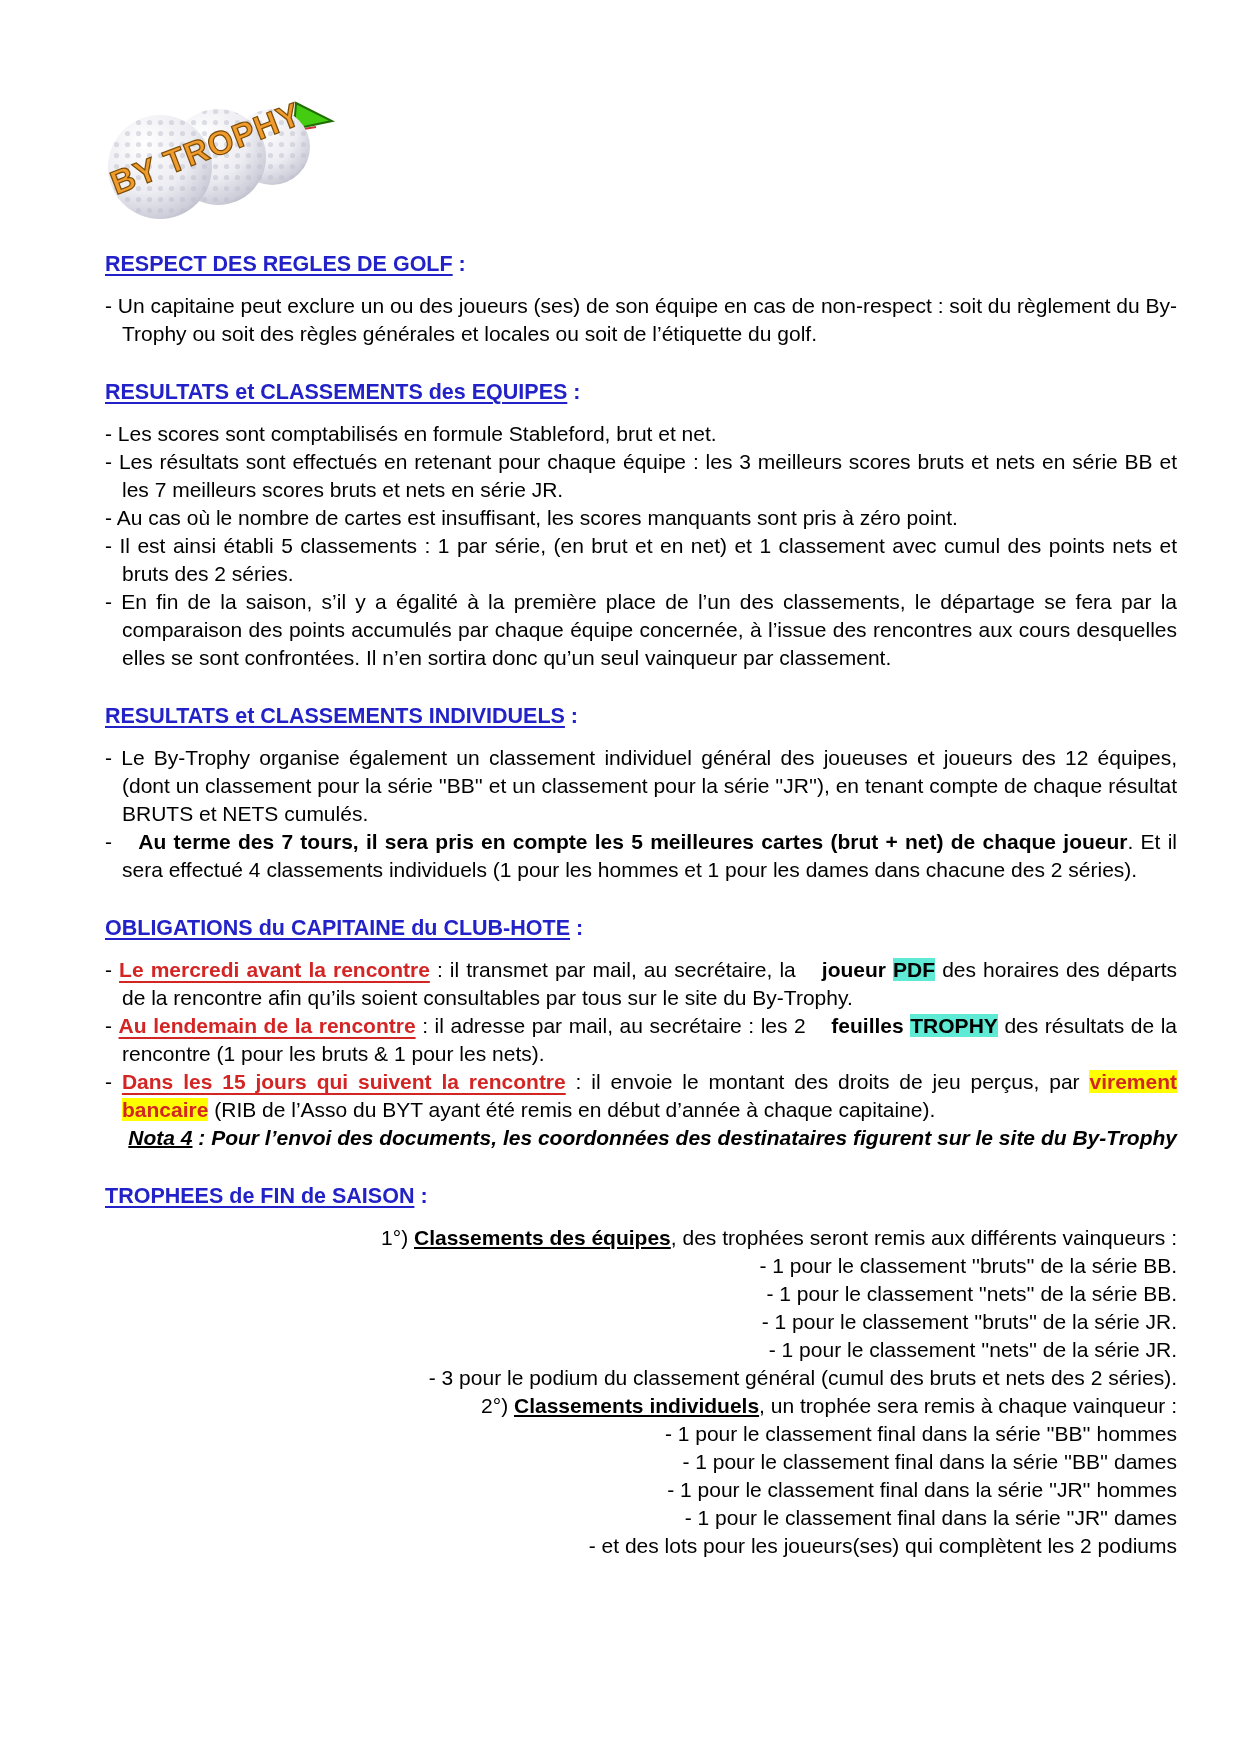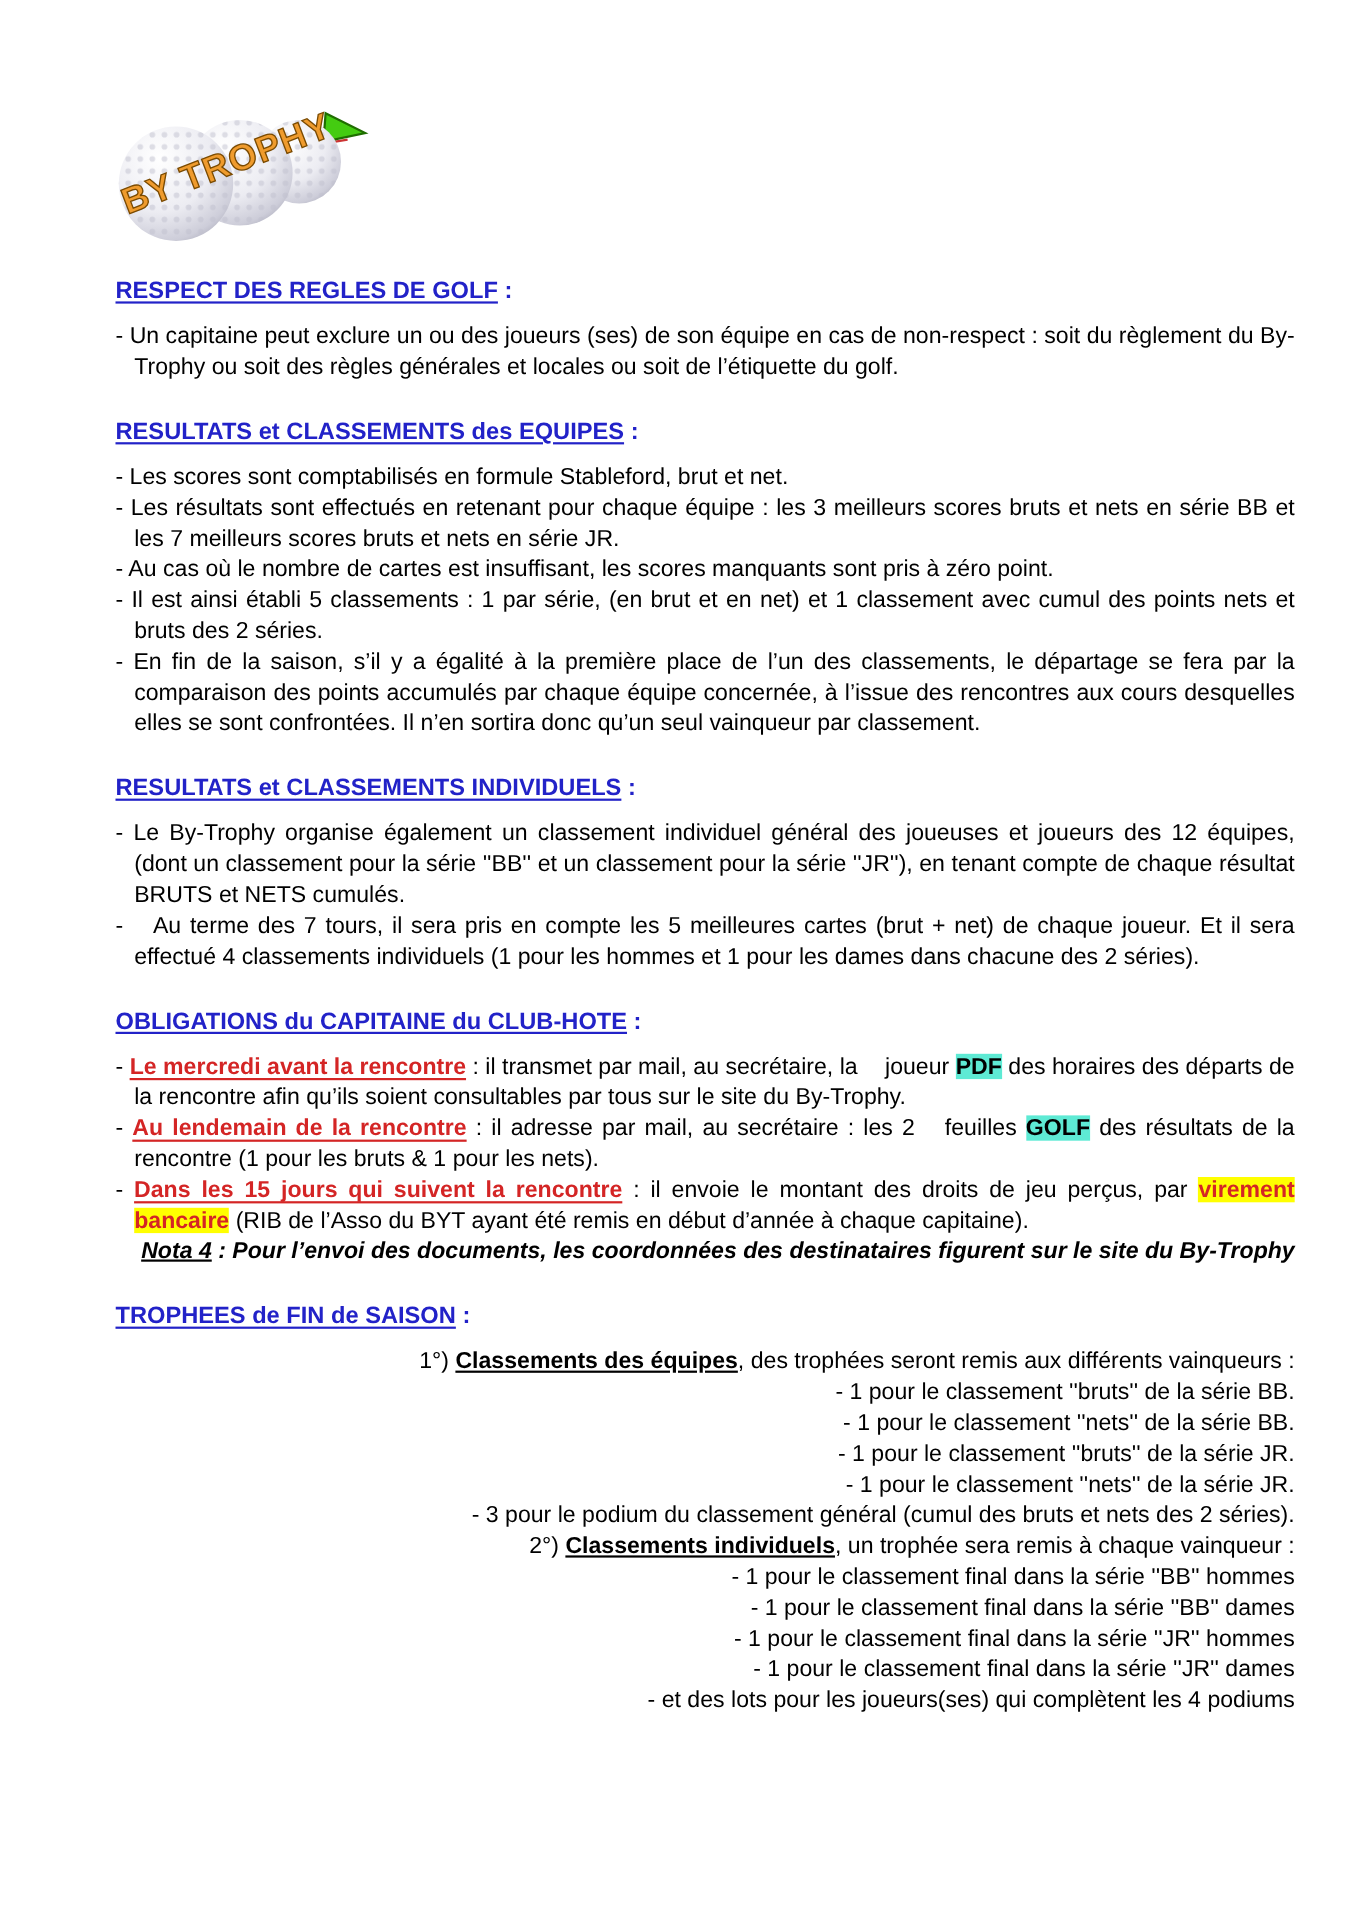--- a/index.html
+++ b/index.html
@@ -22,21 +22,21 @@
     margin:30px 0 14px 0;
     color:#2222c8;
     font-weight:bold;
   }
   h2 .hu { text-decoration:underline; text-decoration-thickness:2px; text-underline-offset:3px; }
   p { margin:0;text-align:right; }
   .bullet { padding-left:17px; text-indent:-17px; text-align:justify; }
   .sub { padding-left:55px; }
   .hang { padding-left:105px; text-indent:-105px; }
   
-  .b   { font-weight:normal;margin-left:19px; }
+  .b   { font-weight:bold;margin-left:19px; }
   .u   { text-decoration:underline;font-weight:bold; }
   .bi  { font-weight:bold; font-style:italic; }
   .biu { font-weight:bold; font-style:italic; text-decoration:underline; text-decoration-thickness:2px; }
   .ru  { color:#d42525; font-weight:bold; text-decoration:underline; text-decoration-thickness:2px; text-underline-offset:4px;margin-top:24px; }
   .hl  { background:#5eead4; font-weight:bold; text-decoration-thickness:2px; }
   .hlr { background:#ffff00; font-weight:bold; color:#d42525; }
 </style>
 </head>
 <body>
 
@@ -98,35 +98,35 @@
 
     <section>
       <h2><span class="hu">RESULTATS et CLASSEMENTS INDIVIDUELS</span><span> :</span></h2>
       <p class="bullet"><span>- </span><span>Le By-Trophy organise également un classement individuel général des joueuses et joueurs des 12 équipes, (dont un classement pour la série ''BB'' et un classement pour la série ''JR''), en tenant compte de chaque résultat BRUTS et NETS cumulés.</span></p>
       <p class="bullet"><span>- </span><span class="b">Au terme des 7 tours, il sera pris en compte les 5 meilleures cartes (brut + net) de chaque joueur</span><span>. Et il sera effectué 4 classements individuels (1 pour les hommes et 1 pour les dames dans chacune des 2 séries).</span></p>
     </section>
 
     <section>
       <h2><span class="hu">OBLIGATIONS du CAPITAINE du CLUB-HOTE</span><span> :</span></h2>
       <p class="bullet"><span>- </span><span class="ru">Le mercredi avant la rencontre</span><span> : il transmet par mail, au secrétaire, la </span><span class="b">joueur </span><span class="hl">PDF</span><span> des horaires des départs de la rencontre afin qu’ils soient consultables par tous sur le site du By-Trophy.</span></p>
-      <p class="bullet"><span>- </span><span class="ru">Au lendemain de la rencontre</span><span> : il adresse par mail, au secrétaire : les 2 </span><span class="b">feuilles </span><span class="hl">GOLF</span><span> des résultats de la rencontre (1 pour les bruts &amp; 1 pour les nets).</span></p>
+      <p class="bullet"><span>- </span><span class="ru">Au lendemain de la rencontre</span><span> : il adresse par mail, au secrétaire : les 2 </span><span class="b">feuilles </span><span class="hl">TROPHY</span><span> des résultats de la rencontre (1 pour les bruts &amp; 1 pour les nets).</span></p>
       <p class="bullet"><span>- </span><span class="ru">Dans les 15 jours qui suivent la rencontre</span><span> : il envoie le montant des droits de jeu perçus, par </span><span class="hlr">virement bancaire</span><span> (RIB de l’Asso du BYT ayant été remis en début d’année à chaque capitaine).</span></p>
       <p class="hang"><span class="biu">Nota 4</span><span class="bi"> : Pour l’envoi des documents, les coordonnées des destinataires figurent sur le site du By-Trophy</span></p>
     </section>
 
     <section>
       <h2><span class="hu">TROPHEES de FIN de SAISON</span><span> :</span></h2>
       <p><span>1°) </span><span class="u">Classements des équipes</span><span>, des trophées seront remis aux différents vainqueurs :</span></p>
       <p class="sub"><span>- 1 pour le classement ''bruts'' de la série BB.</span></p>
       <p class="sub"><span>- 1 pour le classement ''nets'' de la série BB.</span></p>
       <p class="sub"><span>- 1 pour le classement ''bruts'' de la série JR.</span></p>
       <p class="sub"><span>- 1 pour le classement ''nets'' de la série JR.</span></p>
       <p class="sub"><span>- 3 pour le podium du classement général (cumul des bruts et nets des 2 séries).</span></p>
       <p><span>2°) </span><span class="u">Classements individuels</span><span>, un trophée sera remis à chaque vainqueur :</span></p>
       <p class="sub"><span>- 1 pour le classement final dans la série ''BB'' hommes</span></p>
       <p class="sub"><span>- 1 pour le classement final dans la série ''BB'' dames</span></p>
       <p class="sub"><span>- 1 pour le classement final dans la série ''JR'' hommes</span></p>
       <p class="sub"><span>- 1 pour le classement final dans la série ''JR'' dames</span></p>
-      <p class="sub"><span>- et des lots pour les joueurs(ses) qui complètent les 4 podiums</span></p>
+      <p class="sub"><span>- et des lots pour les joueurs(ses) qui complètent les 2 podiums</span></p>
     </section>
 
   </div>
 </div>
 
 </body></html>

